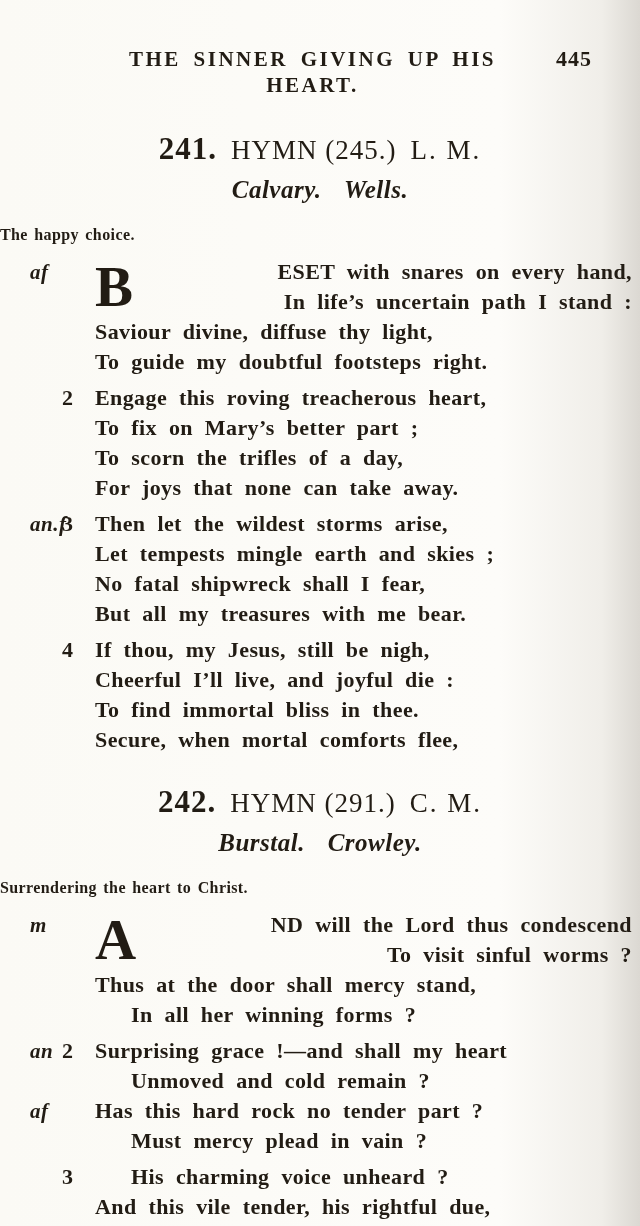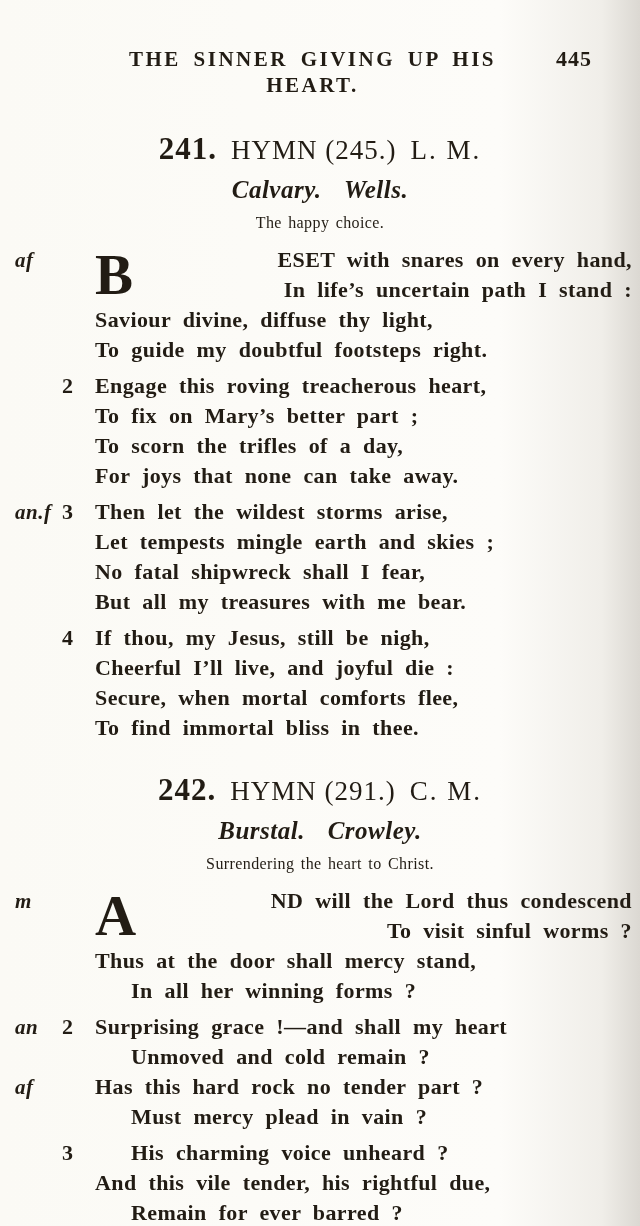--- a/index.html
+++ b/index.html
@@ -51,25 +51,24 @@
     text-align: center;
     font-size: 25px;
     line-height: 30px;
     font-weight: bold;
     font-style: italic;
     word-spacing: 16px;
     letter-spacing: 0.5px;
   }
 
   .subtitle {
-    margin-top: 8px;
-    text-align: center;
+    margin-top: 20px;
     font-size: 16px;
     line-height: 20px;
-    font-weight: normal;
+    font-weight: bold;
     letter-spacing: 0.4px;
     word-spacing: 2px;
   }
 
   .verses { margin-top: 12px; }
 
   .verse {
     position: relative;
     padding-left: 95px;
     padding-right: 8px;
@@ -91,21 +90,21 @@
     position: absolute;
     left: 95px;
     top: 1px;
     font-size: 57px;
     line-height: 58px;
     font-weight: bold;
   }
 
   .margin-note {
     position: absolute;
-    left: 15px;
+    left: 30px;
     top: 0;
     font-size: 21px;
     line-height: 30px;
     font-weight: bold;
     font-style: italic;
     letter-spacing: 0.5px;
   }
   .margin-note.second { top: 60px; }
 
   .verse-num {
@@ -161,22 +160,22 @@
         <div class="line">Then let the wildest storms arise,</div>
         <div class="line">Let tempests mingle earth and skies ;</div>
         <div class="line">No fatal shipwreck shall I fear,</div>
         <div class="line">But all my treasures with me bear.</div>
       </div>
 
       <div class="verse">
         <span class="verse-num">4</span>
         <div class="line">If thou, my Jesus, still be nigh,</div>
         <div class="line">Cheerful I’ll live, and joyful die :</div>
+        <div class="line">To find immortal bliss in thee.</div>
         <div class="line">Secure, when mortal comforts flee,</div>
-        <div class="line">To find immortal bliss in thee.</div>
       </div>
 
     </div>
   </section>
 
   <section class="hymn hymn2">
     <div class="hymn-heading">
       <span class="hymn-number">242.</span>
       <span class="hymn-title">HYMN (291.)</span>
       <span class="hymn-meter">C. M.</span>

